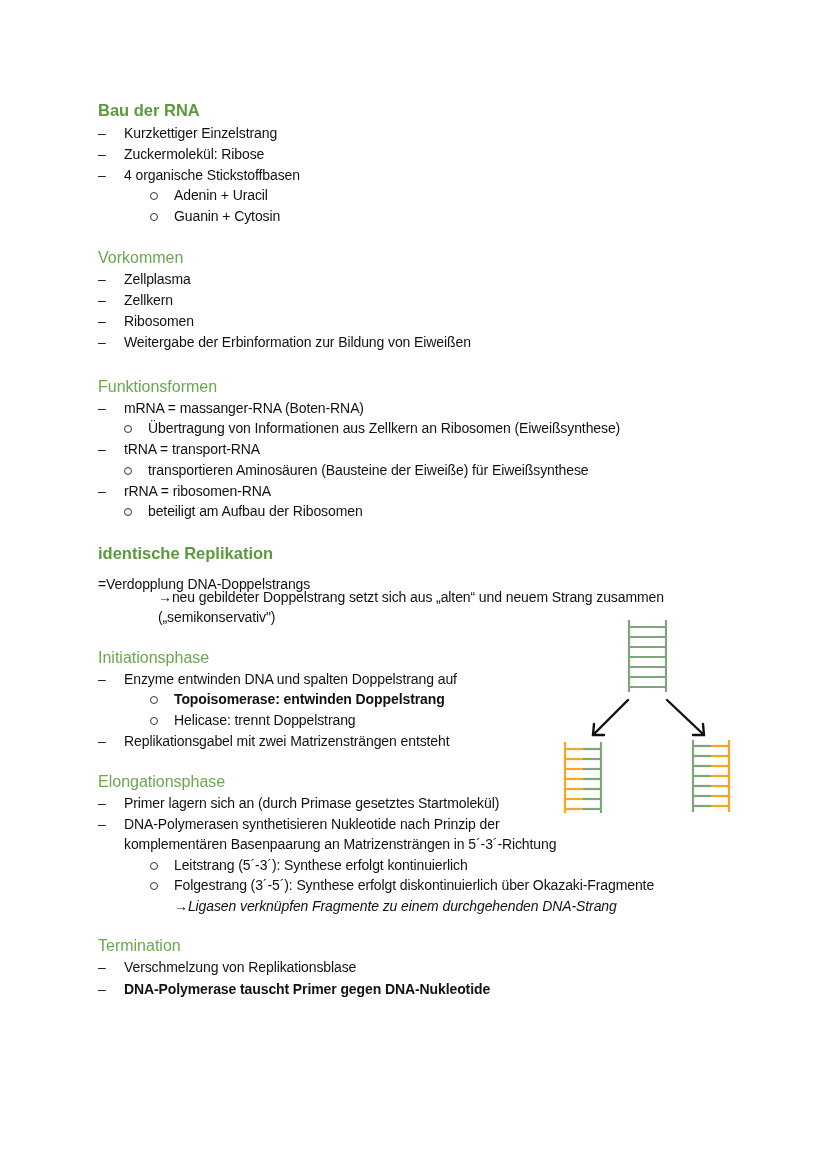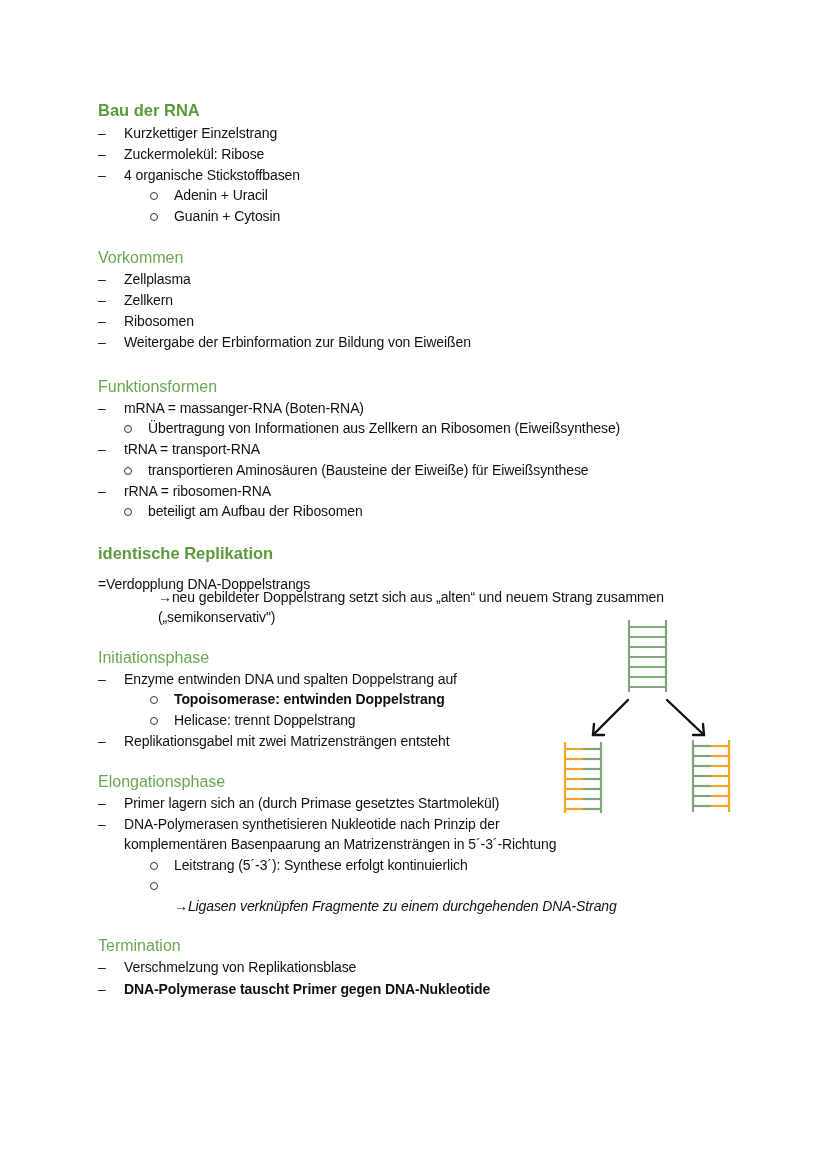--- a/index.html
+++ b/index.html
@@ -139,20 +139,21 @@
   <div class="line" style="left:124px; top:794px;">Primer lagern sich an (durch Primase gesetztes Startmolekül)</div>
 
   <span class="dash" style="left:98px; top:815px;">–</span>
   <div class="line" style="left:124px; top:815px;">DNA-Polymerasen synthetisieren Nukleotide nach Prinzip der</div>
   <div class="line" style="left:124px; top:835px;">komplementären Basenpaarung an Matrizensträngen in 5´-3´-Richtung</div>
 
   <span class="circ" style="left:150px; top:862px;"></span>
   <div class="line" style="left:174px; top:856px;">Leitstrang (5´-3´): Synthese erfolgt kontinuierlich</div>
 
   <span class="circ" style="left:150px; top:882px;"></span>
+  <div class="line" style="left:174px; top:876px;">Folgestrang (3´-5´): Synthese erfolgt diskontinuierlich über Okazaki-Fragmente</div>
 
   <div class="line" style="left:174px; top:897px;font-style:italic;">→Ligasen verknüpfen Fragmente zu einem durchgehenden DNA-Strang</div>
 
   <div class="h-sub" style="left:98px; top:937px;">Termination</div>
 
   <span class="dash" style="left:98px; top:958px;">–</span>
   <div class="line" style="left:124px; top:958px;">Verschmelzung von Replikationsblase</div>
 
   <span class="dash" style="left:98px; top:980px;">–</span>
   <div class="line" style="left:124px; top:980px;font-weight:bold;">DNA-Polymerase tauscht Primer gegen DNA-Nukleotide</div>

